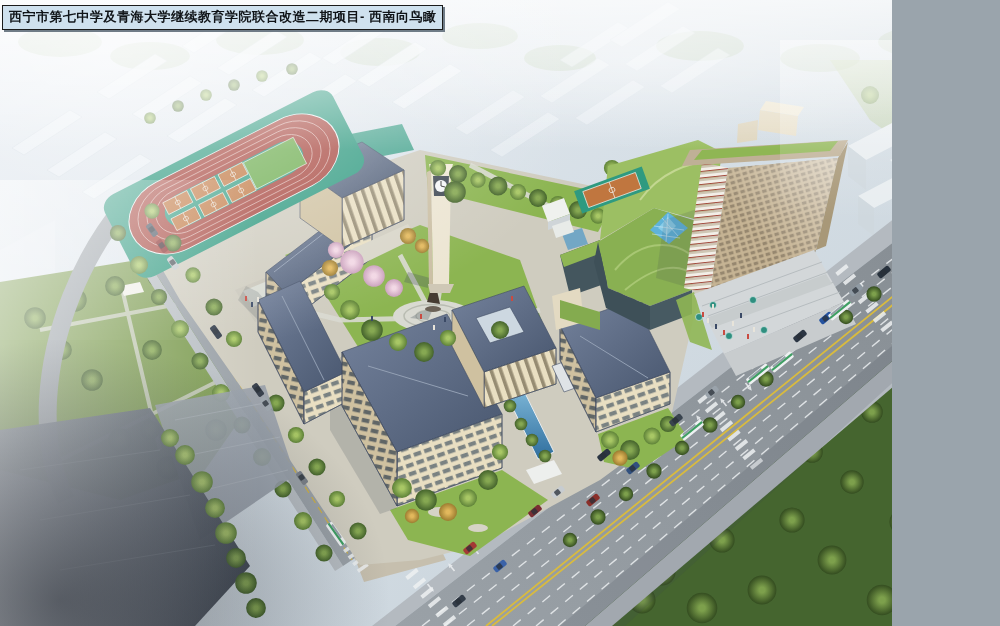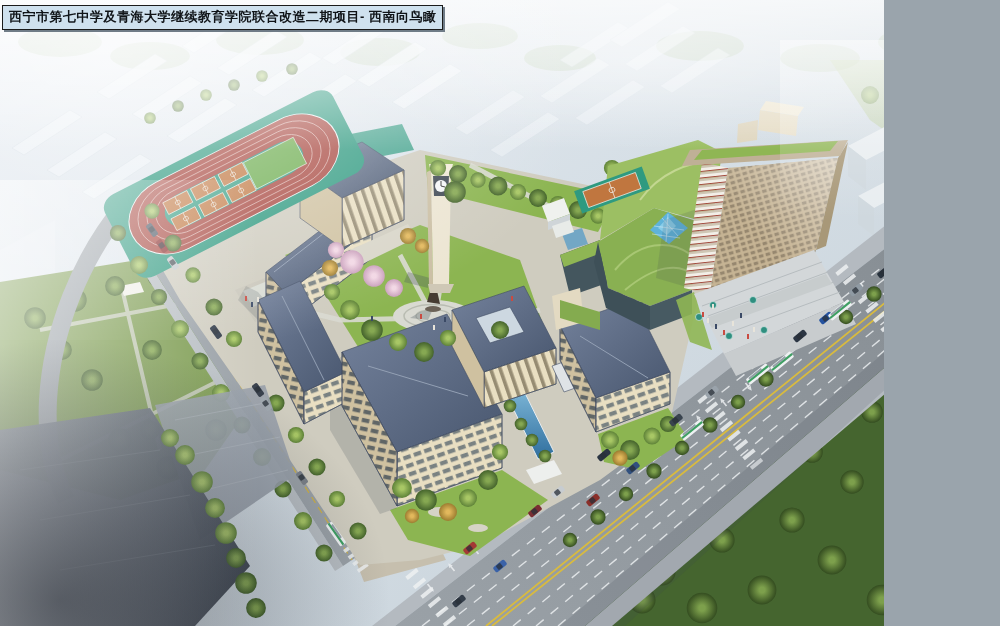--- a/index.html
+++ b/index.html
@@ -1,16 +1,16 @@
 <!DOCTYPE html>
 <html style="--track-red: #a84840; --court-orange: #c0763f; --infield-teal: #2f9a80; --lawn-green: #8cb551; --roof-slate: #5c6b84; --facade-cream: #e9dfc2; --facade-shade: #cfc1a0; --tower-tan: #c6b494; --green-roof: #8fb654; --road-gray: #8e959b; --lane-yellow: #d8b93c; --water-blue: #4f8fbe; --forest-green: #45652f; --haze-blue: #d7e0e8;"><head>
 <meta charset="utf-8">
 <style>
   html,body{margin:0;padding:0;background:#9aa4ac;font-family:"Liberation Sans",sans-serif;}
-  .stage{position:relative;width:884px;height:626px;overflow:hidden;background:#d7e0e8;}
+  .stage{position:relative;width:884px;height:626px;overflow:hidden;background:#d7e0e8;padding-left:8px;}
   .stage svg{position:absolute;left:0;top:0;}
   .title-box{
     position:absolute;left:2px;top:5px;z-index:10;
     background:#cfe1ee;border:1px solid #1b1b1b;
     box-shadow:2px 2px 0 rgba(96,110,122,.9);
     padding:2px 6px 3px 6px;font-size:13px;font-weight:bold;color:#101418;
     letter-spacing:.5px;white-space:nowrap;font-family:"Liberation Sans",sans-serif;
   }
 </style>
 </head>

